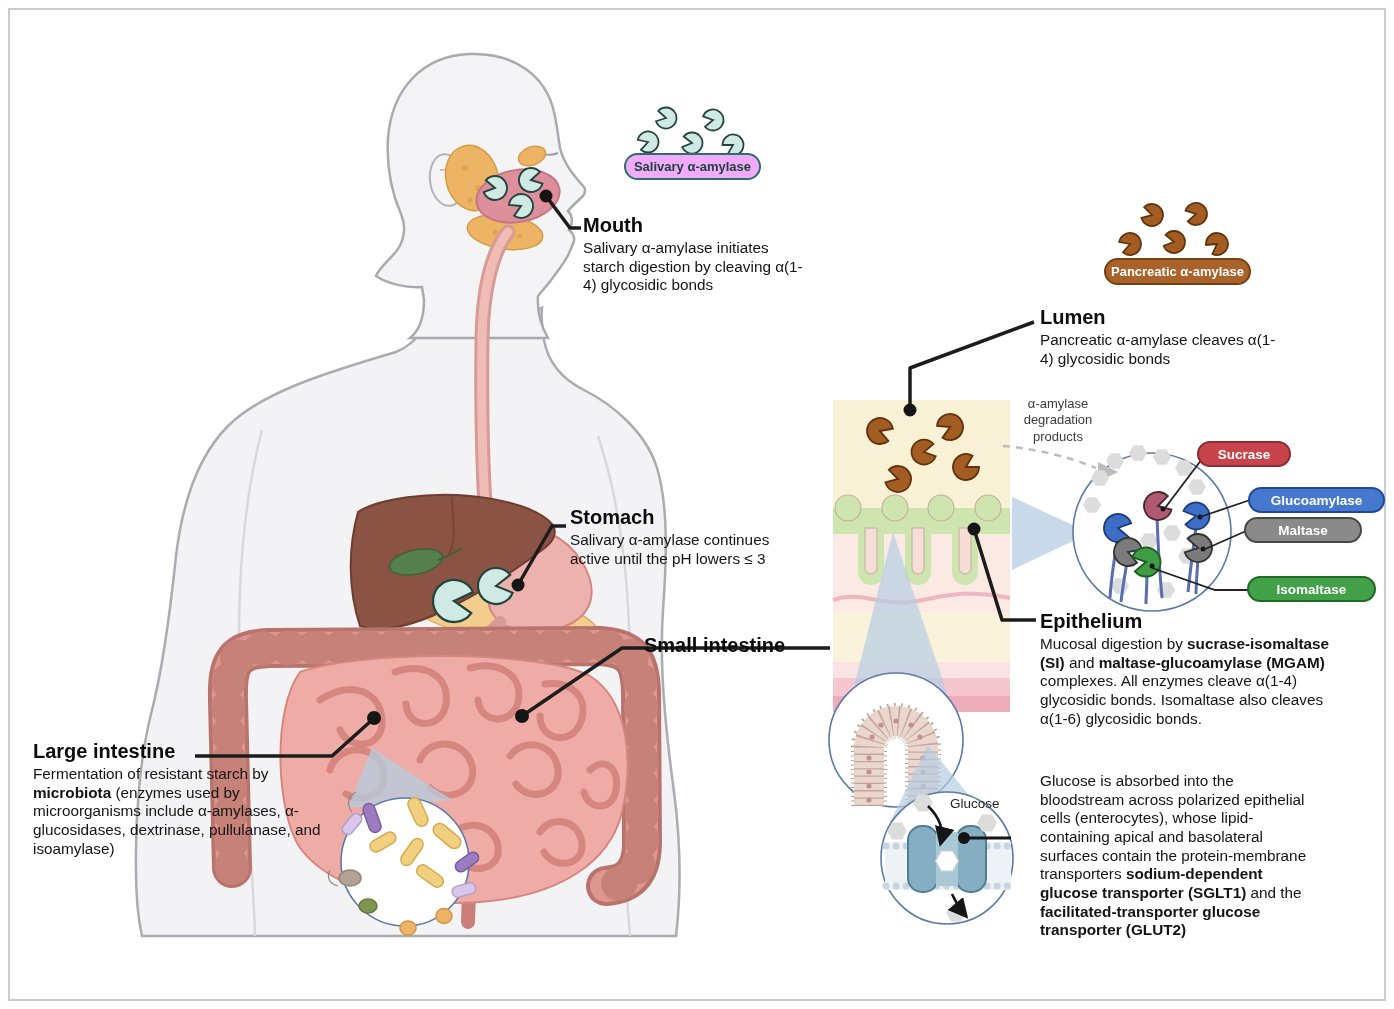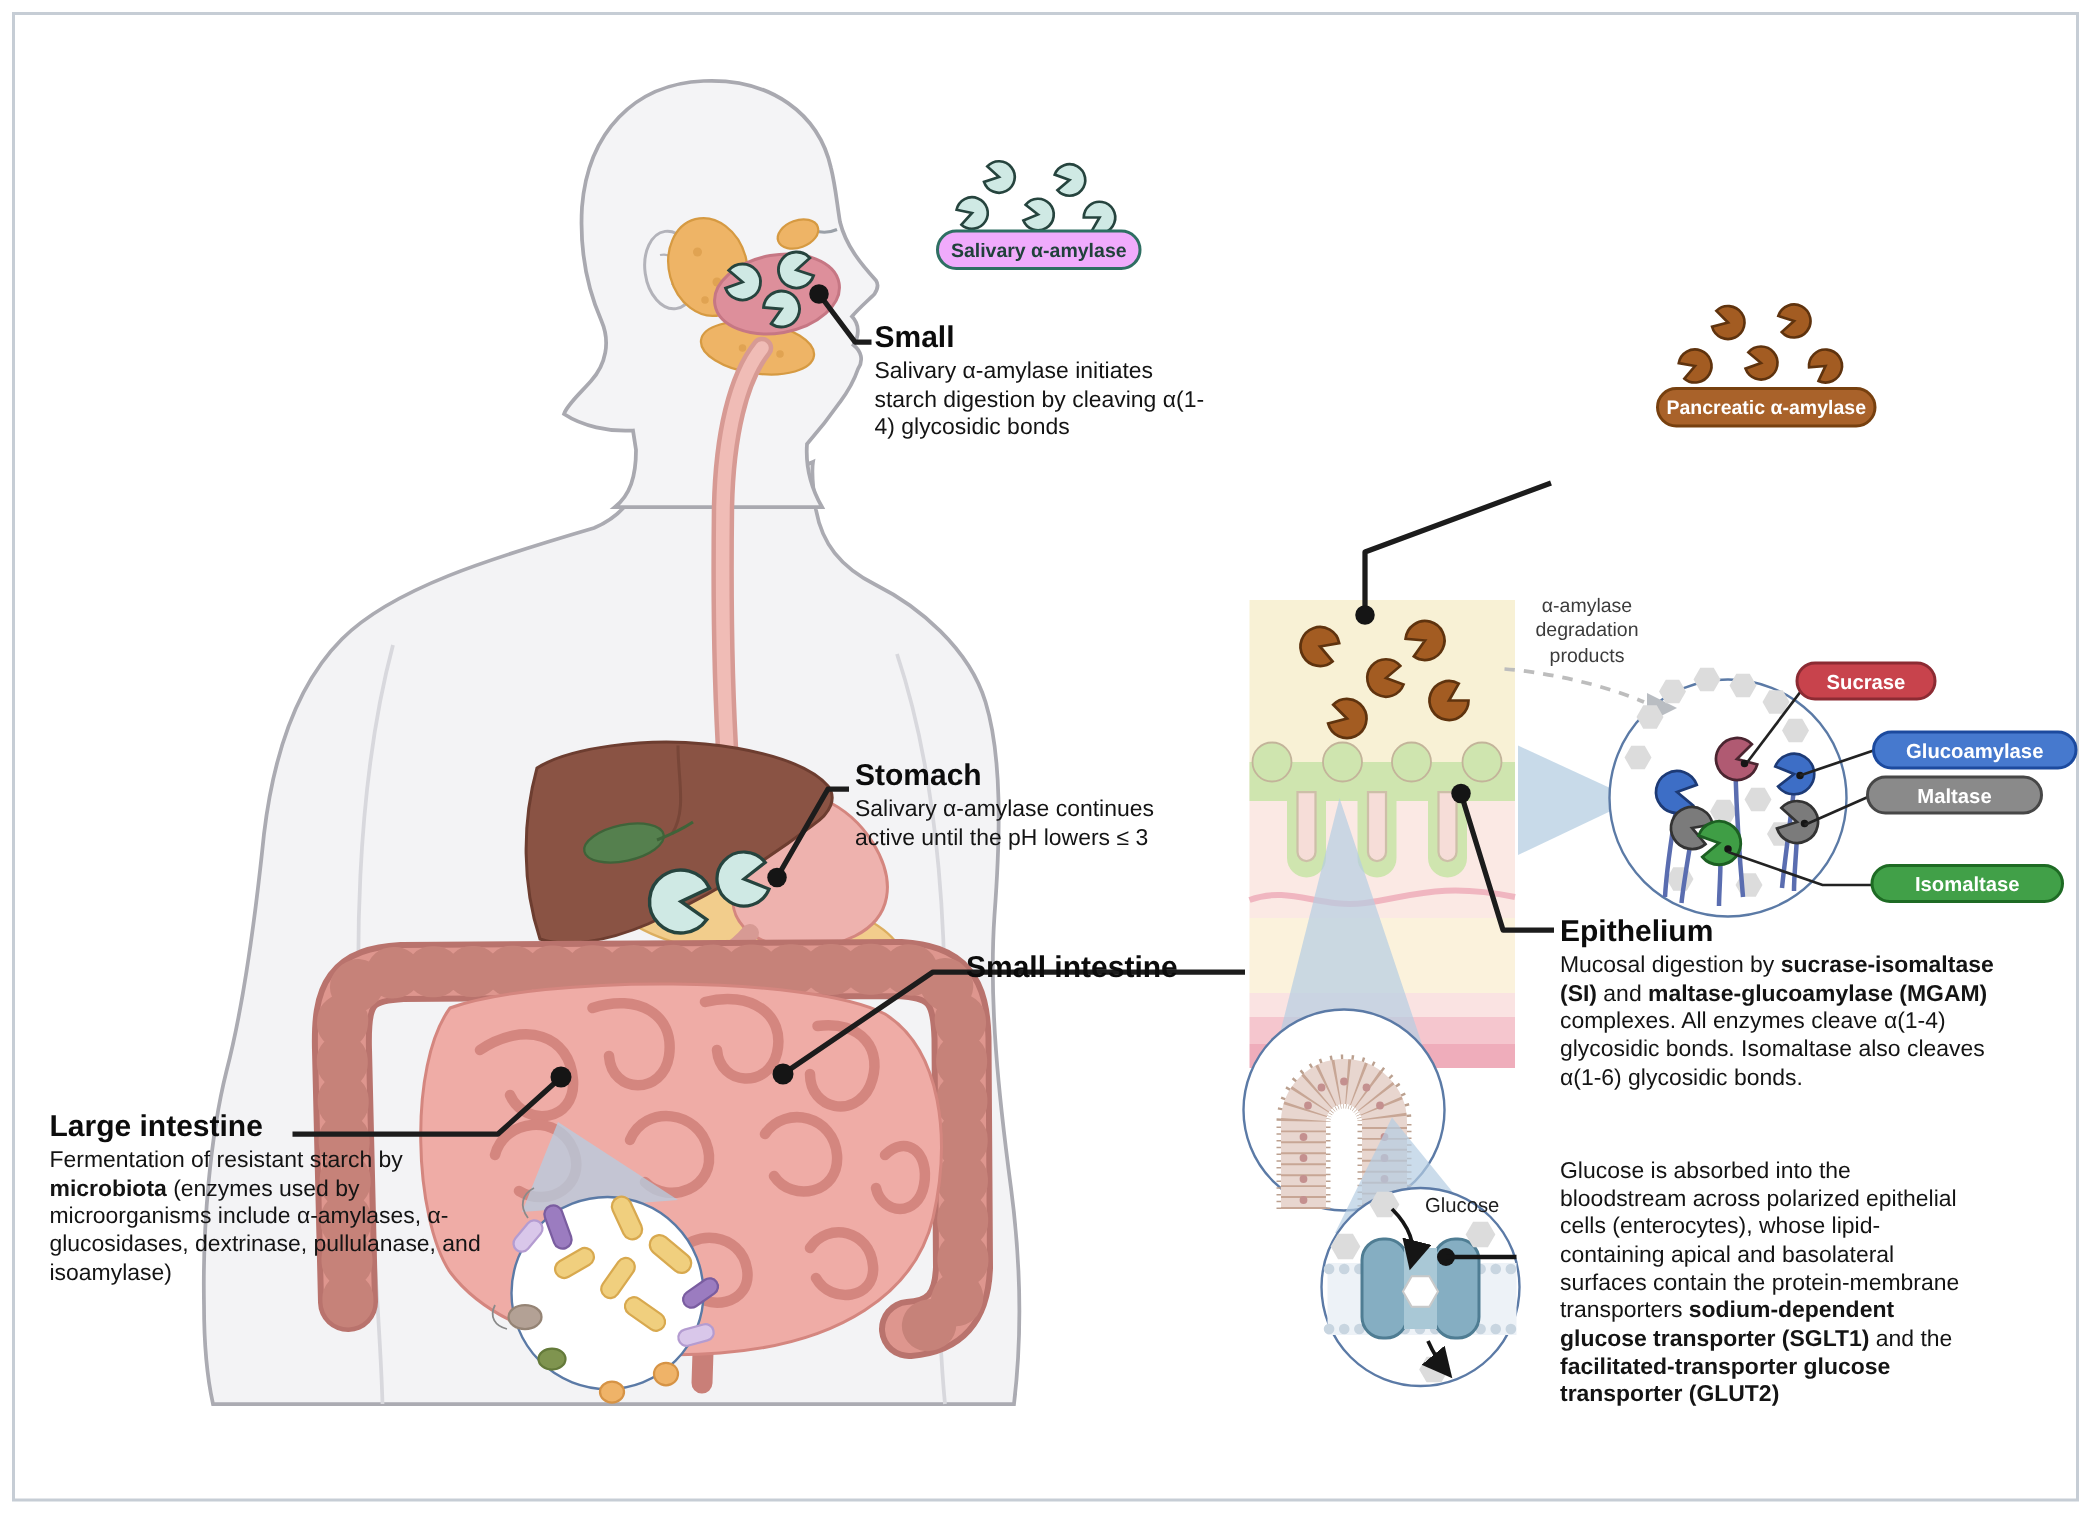--- a/index.html
+++ b/index.html
@@ -325,38 +325,42 @@
     <span>Glucoamylase</span>
   </div>
   <div class="pill enzpill" style="left: 1244px; top: 517px; width: 118px; background: rgb(138, 138, 138); border-color: rgb(71, 71, 71); color: rgb(255, 255, 255);">
     <span>Maltase</span>
   </div>
   <div class="pill enzpill" style="left: 1247px; top: 576px; width: 129px; background: rgb(65, 160, 72); border-color: rgb(30, 107, 36); color: rgb(255, 255, 255);">
     <span>Isomaltase</span>
   </div>
 
   <div class="tb" style="left:583px;top:214px;width:225px;">
-    <h3>Small</h3>
+    <h3>Mouth</h3>
     <p>Salivary α-amylase initiates starch digestion by cleaving α(1-4) glycosidic bonds</p>
   </div>
 
   <div class="tb" style="left:570px;top:506px;width:232px;">
     <h3>Stomach</h3>
     <p>Salivary α-amylase continues active until the pH lowers ≤ 3</p>
   </div>
 
   <div class="tb heading-only" style="left:628px;top:618px;">
     <h3>Small intestine</h3>
   </div>
 
   <div class="tb" style="left:33px;top:740px;width:312px;">
     <h3>Large intestine</h3>
     <p>Fermentation of resistant starch by <b>microbiota</b> (enzymes used by microorganisms include α-amylases, α-glucosidases, dextrinase, pullulanase, and isoamylase)</p>
   </div>
 
+  <div class="tb" style="left:1040px;top:306px;width:240px;">
+    <h3>Lumen</h3>
+    <p>Pancreatic α-amylase cleaves α(1-4) glycosidic bonds</p>
+  </div>
 
   <div class="tb" style="left:1040px;top:610px;width:302px;">
     <h3>Epithelium</h3>
     <p>Mucosal digestion by <b>sucrase-isomaltase (SI)</b> and <b>maltase-glucoamylase (MGAM)</b> complexes. All enzymes cleave α(1-4) glycosidic bonds. Isomaltase also cleaves α(1-6) glycosidic bonds.</p>
   </div>
 
   <div class="tb" style="left:1040px;top:772px;width:272px;">
     <p>Glucose is absorbed into the bloodstream across polarized epithelial cells (enterocytes), whose lipid-containing apical and basolateral surfaces contain the protein-membrane transporters <b>sodium-dependent glucose transporter (SGLT1)</b> and the <b>facilitated-transporter glucose transporter (GLUT2)</b></p>
   </div>
 

